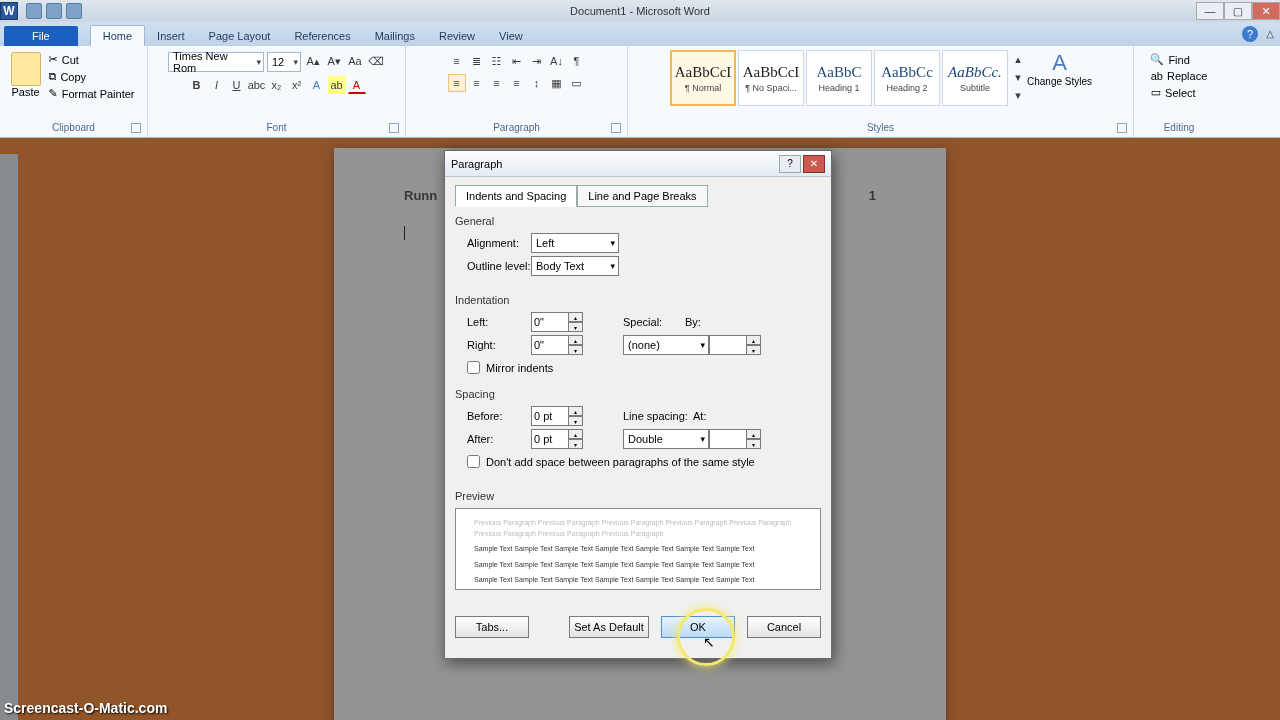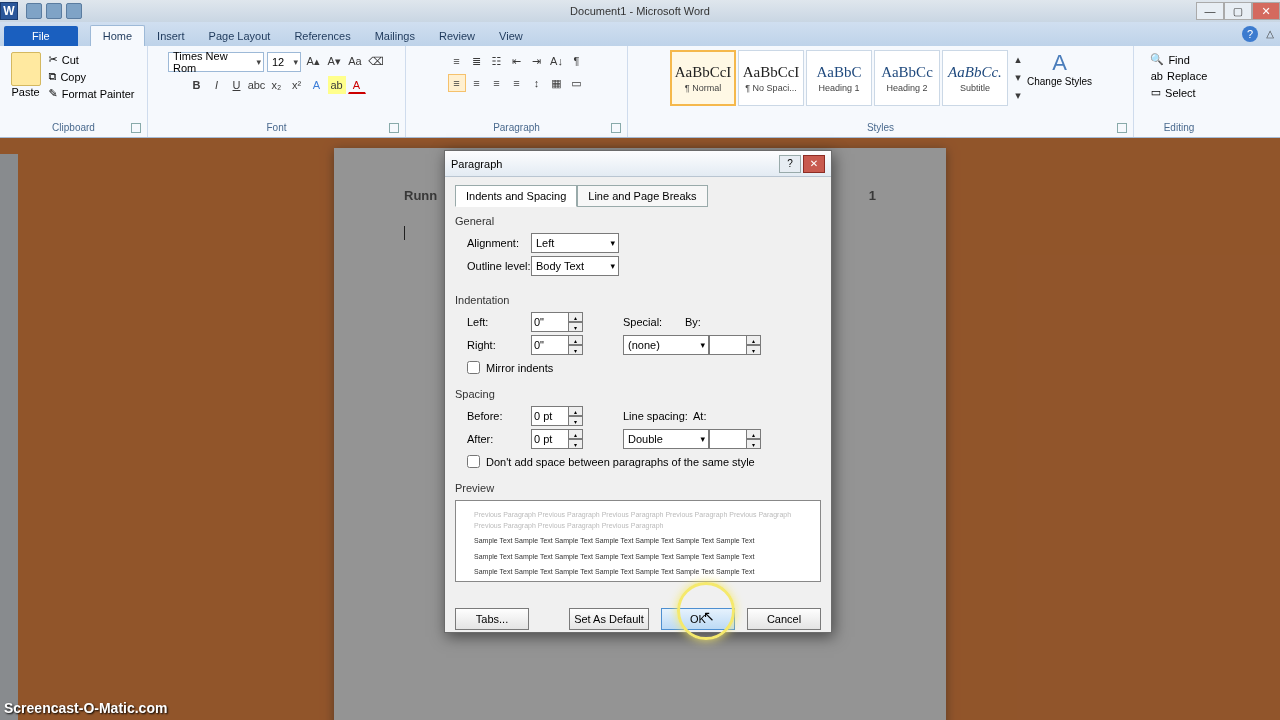--- a/index.html
+++ b/index.html
@@ -61,21 +61,21 @@
 .flabel{width:64px;}
 .dsel{height:20px;border:1px solid #7a7a7a;background:#fff;font-size:11px;padding:0 16px 0 4px;position:relative;display:flex;align-items:center;}
 .dsel::after{content:"▾";position:absolute;right:3px;font-size:9px;}
 .spin{display:flex;}
 .spin input{width:38px;height:20px;border:1px solid #7a7a7a;font-size:11px;padding:0 2px;}
 .spin .ar{width:14px;display:flex;flex-direction:column;}
 .spin .ar span{flex:1;border:1px solid #7a7a7a;border-left:none;background:#eee;font-size:6px;display:flex;align-items:center;justify-content:center;}
 .chk{display:flex;align-items:flex-end;gap:6px;margin:6px 0 4px 12px;}
 .chk input{width:13px;height:13px;}
 .preview{border:1px solid #888;background:#fff;margin:6px 0 10px;padding:8px 18px;font-size:7px;color:#888;line-height:1.6;height:82px;overflow:hidden;}
-.dlg-btns{display:flex;gap:12px;justify-content:flex-end;padding:8px 10px 2px;}
+.dlg-btns{display:flex;gap:12px;justify-content:flex-end;padding:8px 10px 20px;}
 .dlg-btns button{width:74px;height:22px;border:1px solid #7a7a7a;background:linear-gradient(#fefefe,#e4e4e4);font-size:11px;}
 .dlg-btns .tabs-btn{margin-right:auto;}
 .dlg-btns .ok{background:linear-gradient(#e6f2fd,#bcdaf5);border-color:#4d8fd0;}
 .highlight{position:absolute;width:58px;height:58px;border:3px solid #f5e96c;border-radius:50%;box-shadow:0 0 10px #f5e96c;pointer-events:none;}
 .cursor{position:absolute;font-size:14px;}
 
 .watermark{position:absolute;left:4px;bottom:4px;font-size:14px;font-weight:bold;color:#fff;text-shadow:1px 1px 2px #000;}
 </style>
 </head>
 <body>
@@ -344,21 +344,21 @@
             <span>▴</span>
             <span>▾</span>
           </div>
         </div>
     </div>
     <div class="chk">
         <input type="checkbox" style="">
         <span>Don't add space between paragraphs of the same style</span>
       </div>
 
-    <div class="section-head" style="margin-top:14px">Preview</div>
+    <div class="section-head" style="margin-top:22px">Preview</div>
     <div class="preview">
       <div style="color:#bbb">Previous Paragraph Previous Paragraph Previous Paragraph Previous Paragraph Previous Paragraph Previous Paragraph Previous Paragraph Previous Paragraph</div>
       <div style="color:#333;margin:4px 0">Sample Text Sample Text Sample Text Sample Text Sample Text Sample Text Sample Text</div>
       <div style="color:#333;margin:4px 0">Sample Text Sample Text Sample Text Sample Text Sample Text Sample Text Sample Text</div>
       <div style="color:#333;margin:4px 0">Sample Text Sample Text Sample Text Sample Text Sample Text Sample Text Sample Text</div>
       <div style="color:#bbb">Following Paragraph Following Paragraph Following Paragraph Following Paragraph Following Paragraph Following Paragraph Following Paragraph Following Paragraph</div>
     </div>
   </div>
   <div class="dlg-btns">
     <button class="tabs-btn">Tabs...</button>

